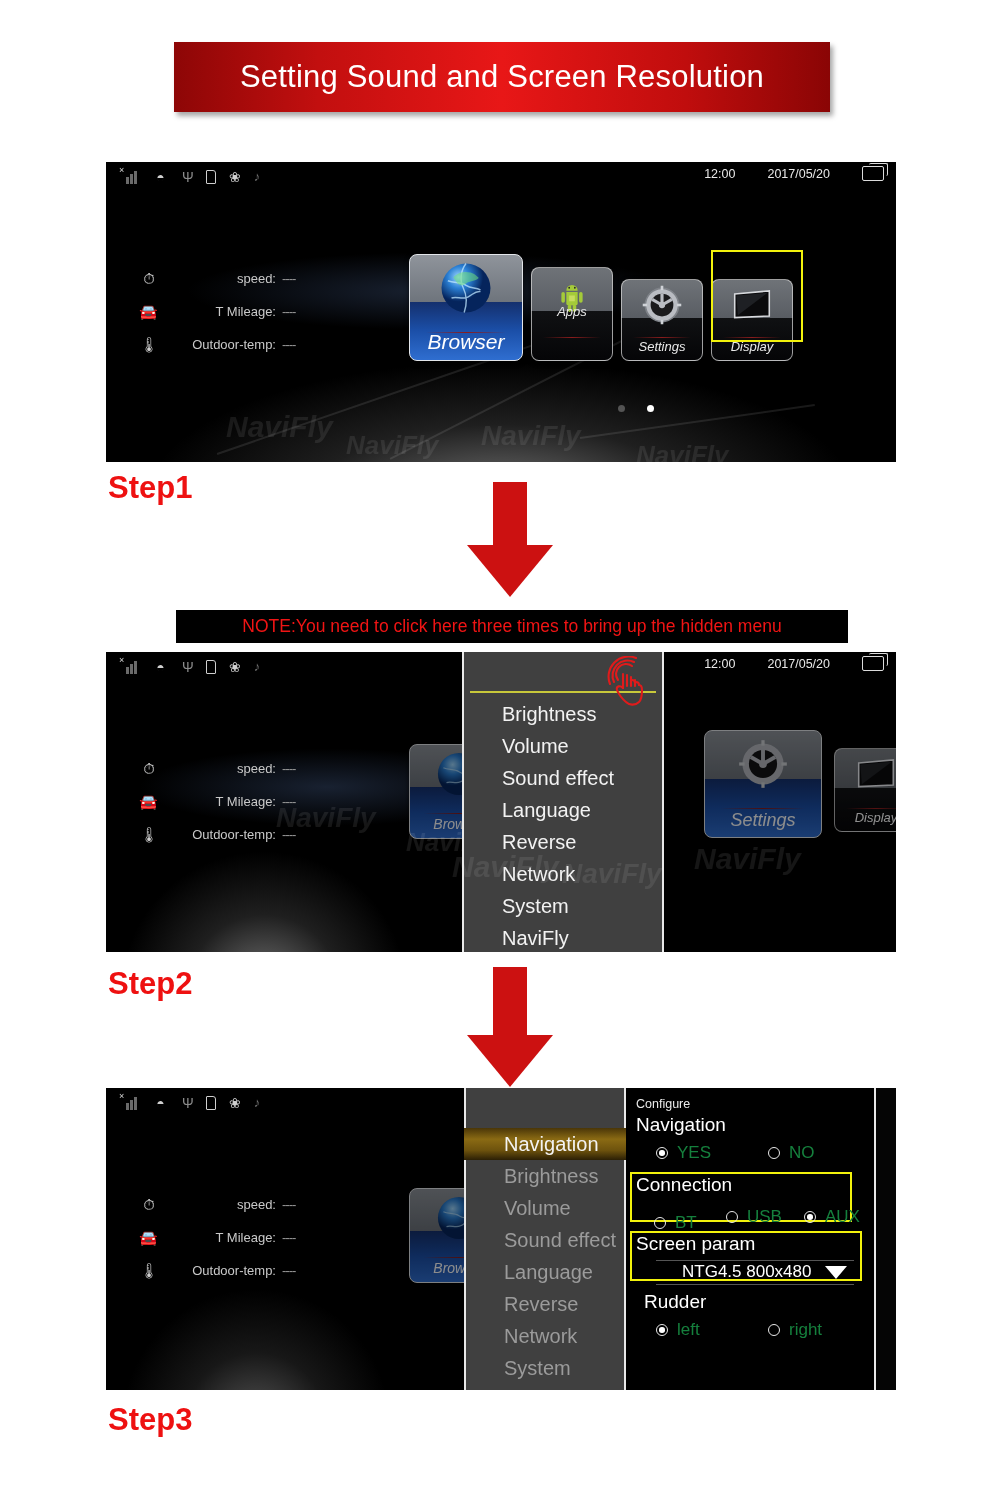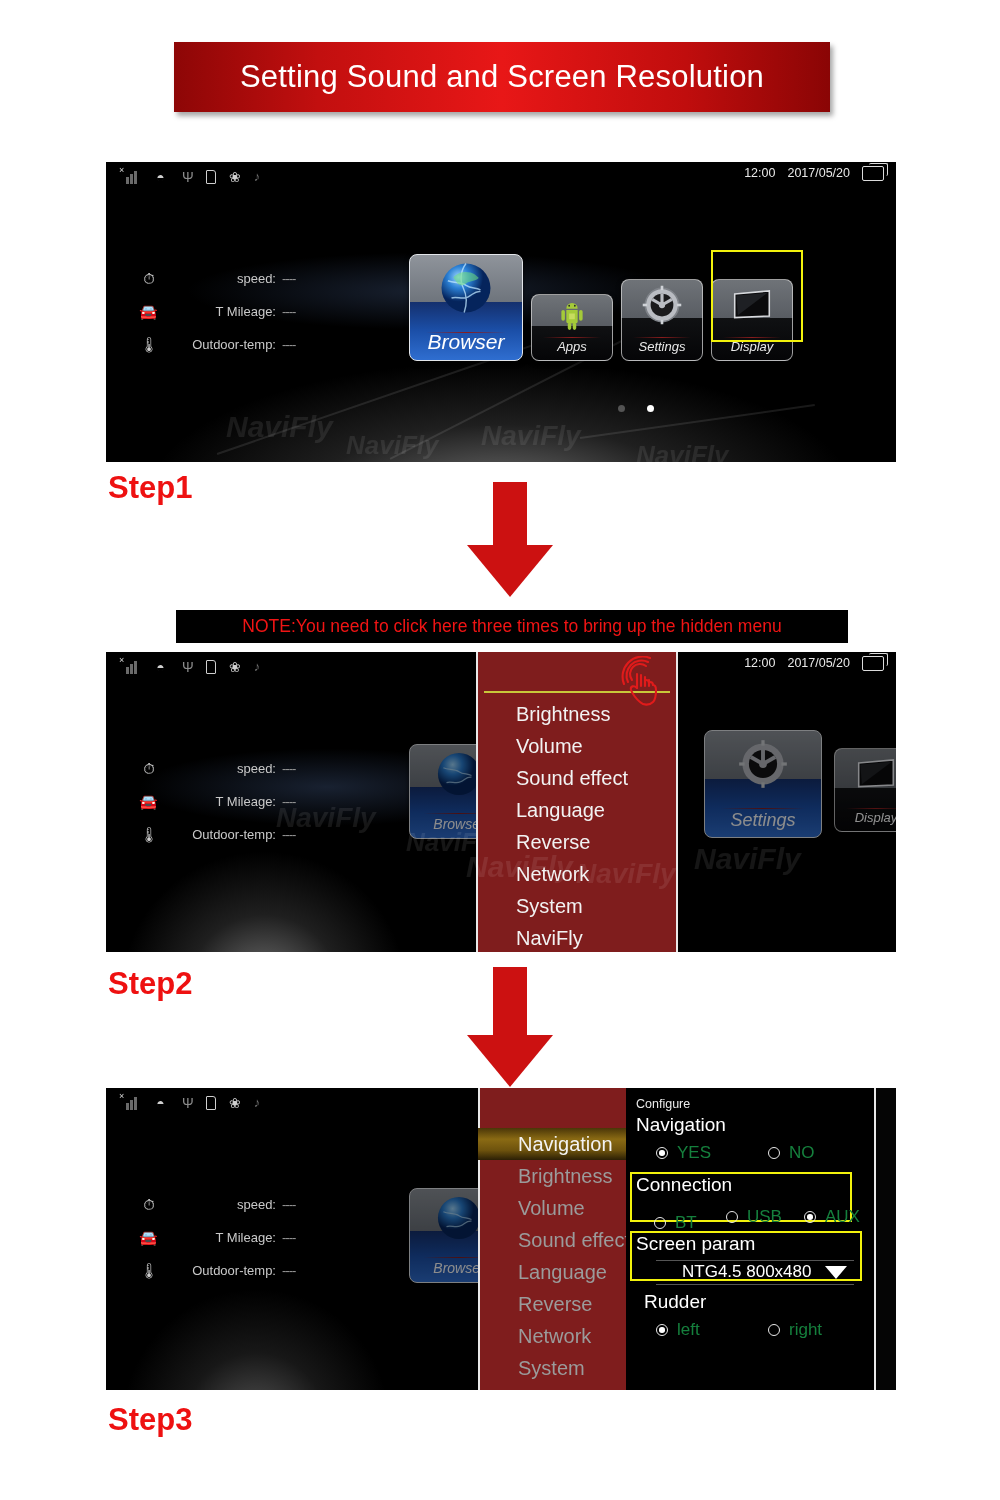--- a/index.html
+++ b/index.html
@@ -24,21 +24,21 @@
 
   
   .screen {
     position: absolute; background: #000; overflow: hidden;
   }
   .statusbar {
     position: absolute; left: 0; top: 0; width: 100%; height: 30px;
     display: flex; align-items: center;
   }
   .sb-icons { display: flex; align-items: center; gap: 13px; padding-left: 16px; }
-  .sb-right { position: absolute; right: 12px; top: 4px; display: flex; gap: 12px; }
+  .sb-right { position: absolute; right: 12px; top: 4px; display: flex; align-items: center; gap: 32px; }
   .sb-right .txt { color: #e8e8e8; font-size: 12.5px; }
   .ic { display: inline-block; position: relative; }
 
   
   .ic-signal { width: 17px; height: 14px; }
   .ic-signal i {
     position: absolute; bottom: 0; width: 2.5px; background: #6a6a6a;
   }
   .ic-signal i:nth-child(1){left:0;height:5px}
   .ic-signal i:nth-child(2){left:4px;height:7.5px}
@@ -122,21 +122,21 @@
     border-top:52px solid #cc1111;
   }
 
   
   .note-banner {
     position:absolute; background:#000; display:flex; align-items:center; justify-content:center;text-align:center;
   }
   .note-banner .t { color:#f01414; font-size:17.5px; white-space:nowrap; }
 
   
-  .menu-panel { position:absolute; background:#7f1d1d;margin-left:14px; }
+  .menu-panel { position:absolute; background:#404040; }
   .menu-panel .sep-l { position:absolute; left:0; top:0; bottom:0; width:2px; background:#e9e9e9;}
   .menu-panel .sep-r { position:absolute; right:0; top:0; bottom:0; width:2px; background:#e9e9e9;}
   .menu-list { position:absolute; left:0; right:0; }
   .menu-item { color:#f2f2f2; font-size:20px; height:32px; line-height:32px; padding-left:40px; white-space:nowrap;}
   .menu-item.muted { color:#9b9b9b; }
   .menu-item.active {
     color:#f3f3f3;
     background: linear-gradient(180deg,#4a3608 0%,#8a6a13 35%,#6d520d 70%,#2b1f05 100%);
   }
   .yellow-rule { position:absolute; height:2px; background:#c8c83a; }
@@ -238,21 +238,21 @@
             <circle cx="32" cy="32" r="27" fill="url(#g1)"></circle>
             <path d="M12 24c7 3 14 1 20 5s10 2 16 5M16 43c6-2 12 2 18-1s8-7 14-6M32 5c-6 8-7 19-3 27s4 18 1 27" stroke="#bfe6ff" stroke-width="1.6" fill="none" opacity=".75"></path>
             <path d="M18 20c5-5 12-7 19-5 6 2 9 6 9 6-4 4-10 3-14 6-5 4-9 2-14-7z" fill="#6fe07a" opacity=".55"></path>
           </svg>
         </div>
         <div class="redline" style="bottom:27px"></div>
         <div class="lbl">Browser</div>
       </div>
 
 
-      <div class="tile" style="width:82px;height:67px;">
+      <div class="tile" style="width:82px;height:94px;justify-content:center;">
         <div class="glyph">
           <svg width="34" height="34" viewBox="0 0 48 48" aria-hidden="true">
             <path d="M16 17h16v16a3 3 0 0 1-3 3H19a3 3 0 0 1-3-3z" fill="#a4ca39"></path>
             <rect x="9" y="17" width="5" height="15" rx="2.5" fill="#a4ca39"></rect>
             <rect x="34" y="17" width="5" height="15" rx="2.5" fill="#a4ca39"></rect>
             <rect x="18" y="35" width="5" height="10" rx="2.5" fill="#a4ca39"></rect>
             <rect x="25" y="35" width="5" height="10" rx="2.5" fill="#a4ca39"></rect>
             <path d="M16 15a8 8 0 0 1 16 0z" fill="#a4ca39"></path>
             <circle cx="20" cy="11" r="1.3" fill="#2b2b2b"></circle>
               <circle cx="28" cy="11" r="1.3" fill="#2b2b2b"></circle>

